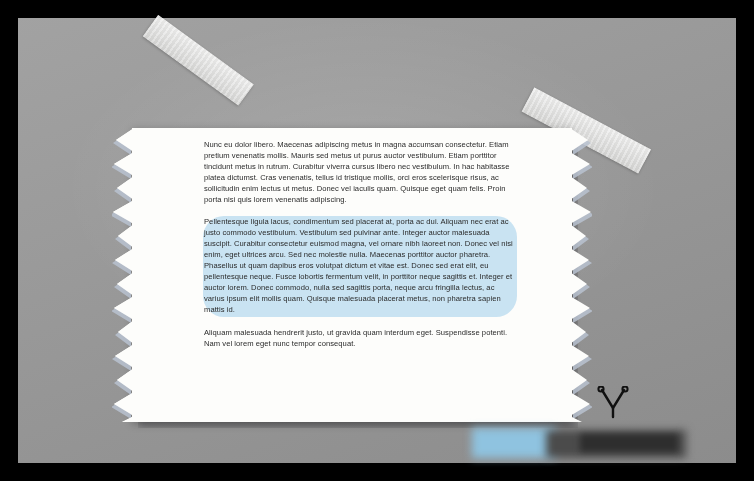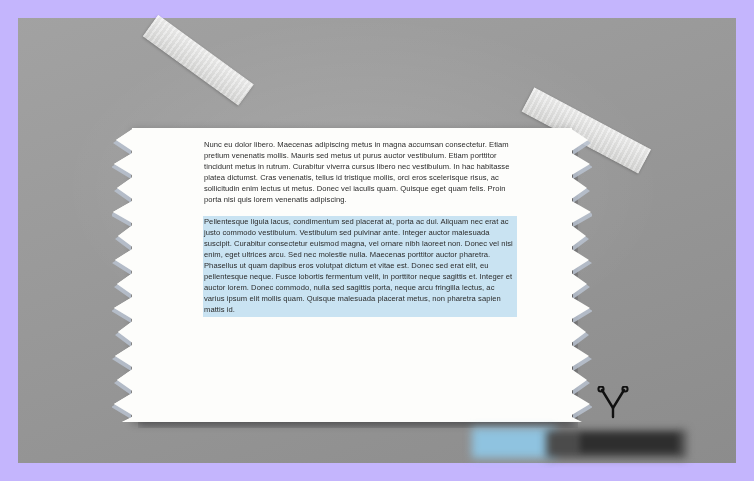--- a/index.html
+++ b/index.html
@@ -11,21 +11,21 @@
     width: 754px;
     height: 481px;
     overflow: hidden;
     font-family: "Liberation Sans", sans-serif;
   }
   #scene {
     position: absolute;
     left: 0; top: 0;
     width: 754px;
     height: 481px;
-    background: #c4b5fd;
+    background: #000000;
   }
   
   .desk {
     position: absolute;
     left: 18px;
     top: 18px;
     width: 718px;
     height: 445px;
     background: #9c9c9c;
   }
@@ -96,20 +96,21 @@
     line-height: 10.9px;
     color: #2a2a2a;
     text-align: left;
     letter-spacing: 0.05px;
     font-family: "Liberation Sans", sans-serif;
   }
   .sheet-text p { margin: 0 0 12px 0; }
   .sheet-text p.highlight {
     background: #c9e3f2;
     box-shadow: 0 0 0 1px #c9e3f2;
+    border-radius: 20px;
   }
   .sheet-text p.clipped {
     max-height: 22px;
     overflow: hidden;
   }
   
   .sheet-fade {
     position: absolute;
     left: 0;
     bottom: 0;
@@ -218,20 +219,21 @@
       <div class="edge edge-right">
         <svg width="22" height="294" viewBox="0 0 22 294">
           <polygon fill="#b9c2d0" opacity="0.85" points="0,0 18,12 0,24 20,36 0,48 17,60 0,72 21,84 0,96 16,108 0,120 19,132 0,144 17,156 0,168 20,180 0,192 16,204 0,216 19,228 0,240 17,252 0,264 20,276 0,288 12,294 0,294" transform="translate(3,3)"></polygon>
           <polygon fill="#fdfdfb" points="0,0 18,12 0,24 20,36 0,48 17,60 0,72 21,84 0,96 16,108 0,120 19,132 0,144 17,156 0,168 20,180 0,192 16,204 0,216 19,228 0,240 17,252 0,264 20,276 0,288 12,294 0,294"></polygon>
         </svg>
       </div>
 
       <div class="sheet-text">
         <p>Nunc eu dolor libero. Maecenas adipiscing metus in magna accumsan consectetur. Etiam pretium venenatis mollis. Mauris sed metus ut purus auctor vestibulum. Etiam porttitor tincidunt metus in rutrum. Curabitur viverra cursus libero nec vestibulum. In hac habitasse platea dictumst. Cras venenatis, tellus id tristique mollis, orci eros scelerisque risus, ac sollicitudin enim lectus ut metus. Donec vel iaculis quam. Quisque eget quam felis. Proin porta nisi quis lorem venenatis adipiscing.</p>
         <p class="highlight">Pellentesque ligula lacus, condimentum sed placerat at, porta ac dui. Aliquam nec erat ac justo commodo vestibulum. Vestibulum sed pulvinar ante. Integer auctor malesuada suscipit. Curabitur consectetur euismod magna, vel ornare nibh laoreet non. Donec vel nisi enim, eget ultrices arcu. Sed nec molestie nulla. Maecenas porttitor auctor pharetra. Phasellus ut quam dapibus eros volutpat dictum et vitae est. Donec sed erat elit, eu pellentesque neque. Fusce lobortis fermentum velit, in porttitor neque sagittis et. Integer et auctor lorem. Donec commodo, nulla sed sagittis porta, neque arcu fringilla lectus, ac varius ipsum elit mollis quam. Quisque malesuada placerat metus, non pharetra sapien mattis id.</p>
+        <p class="clipped">Aliquam malesuada hendrerit justo, ut gravida quam interdum eget. Suspendisse potenti. Nam vel lorem eget nunc tempor consequat.</p>
       </div>
 
       <div class="sheet-fade"></div>
     </div>
   </div>
 
   <div class="tool-icon">
     <svg width="34" height="34" viewBox="0 0 34 34">
       <path d="M6 4 L17 22 M28 4 L17 22" stroke="#111" stroke-width="2.4" fill="none" stroke-linecap="round"></path>
       <path d="M17 22 L17 31" stroke="#111" stroke-width="2.4" fill="none" stroke-linecap="round"></path>

